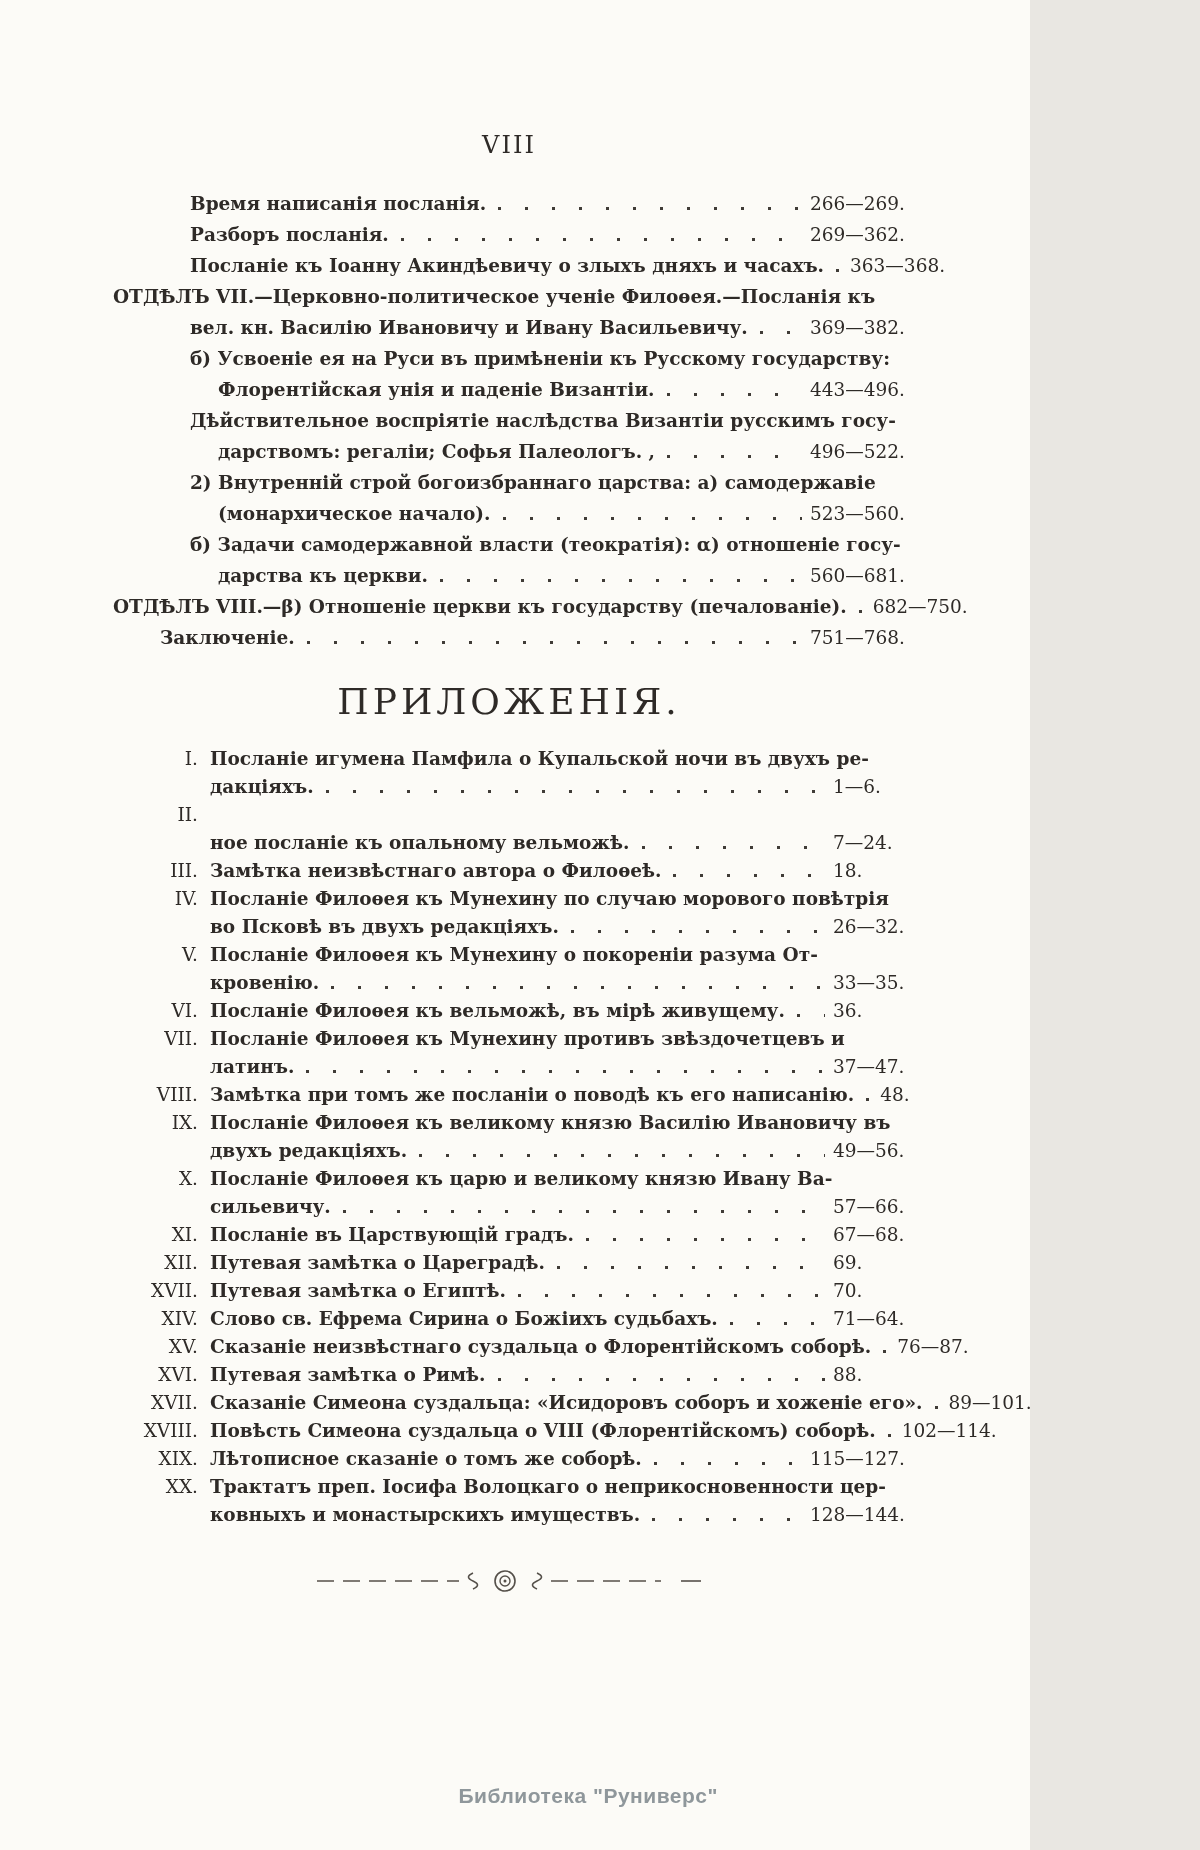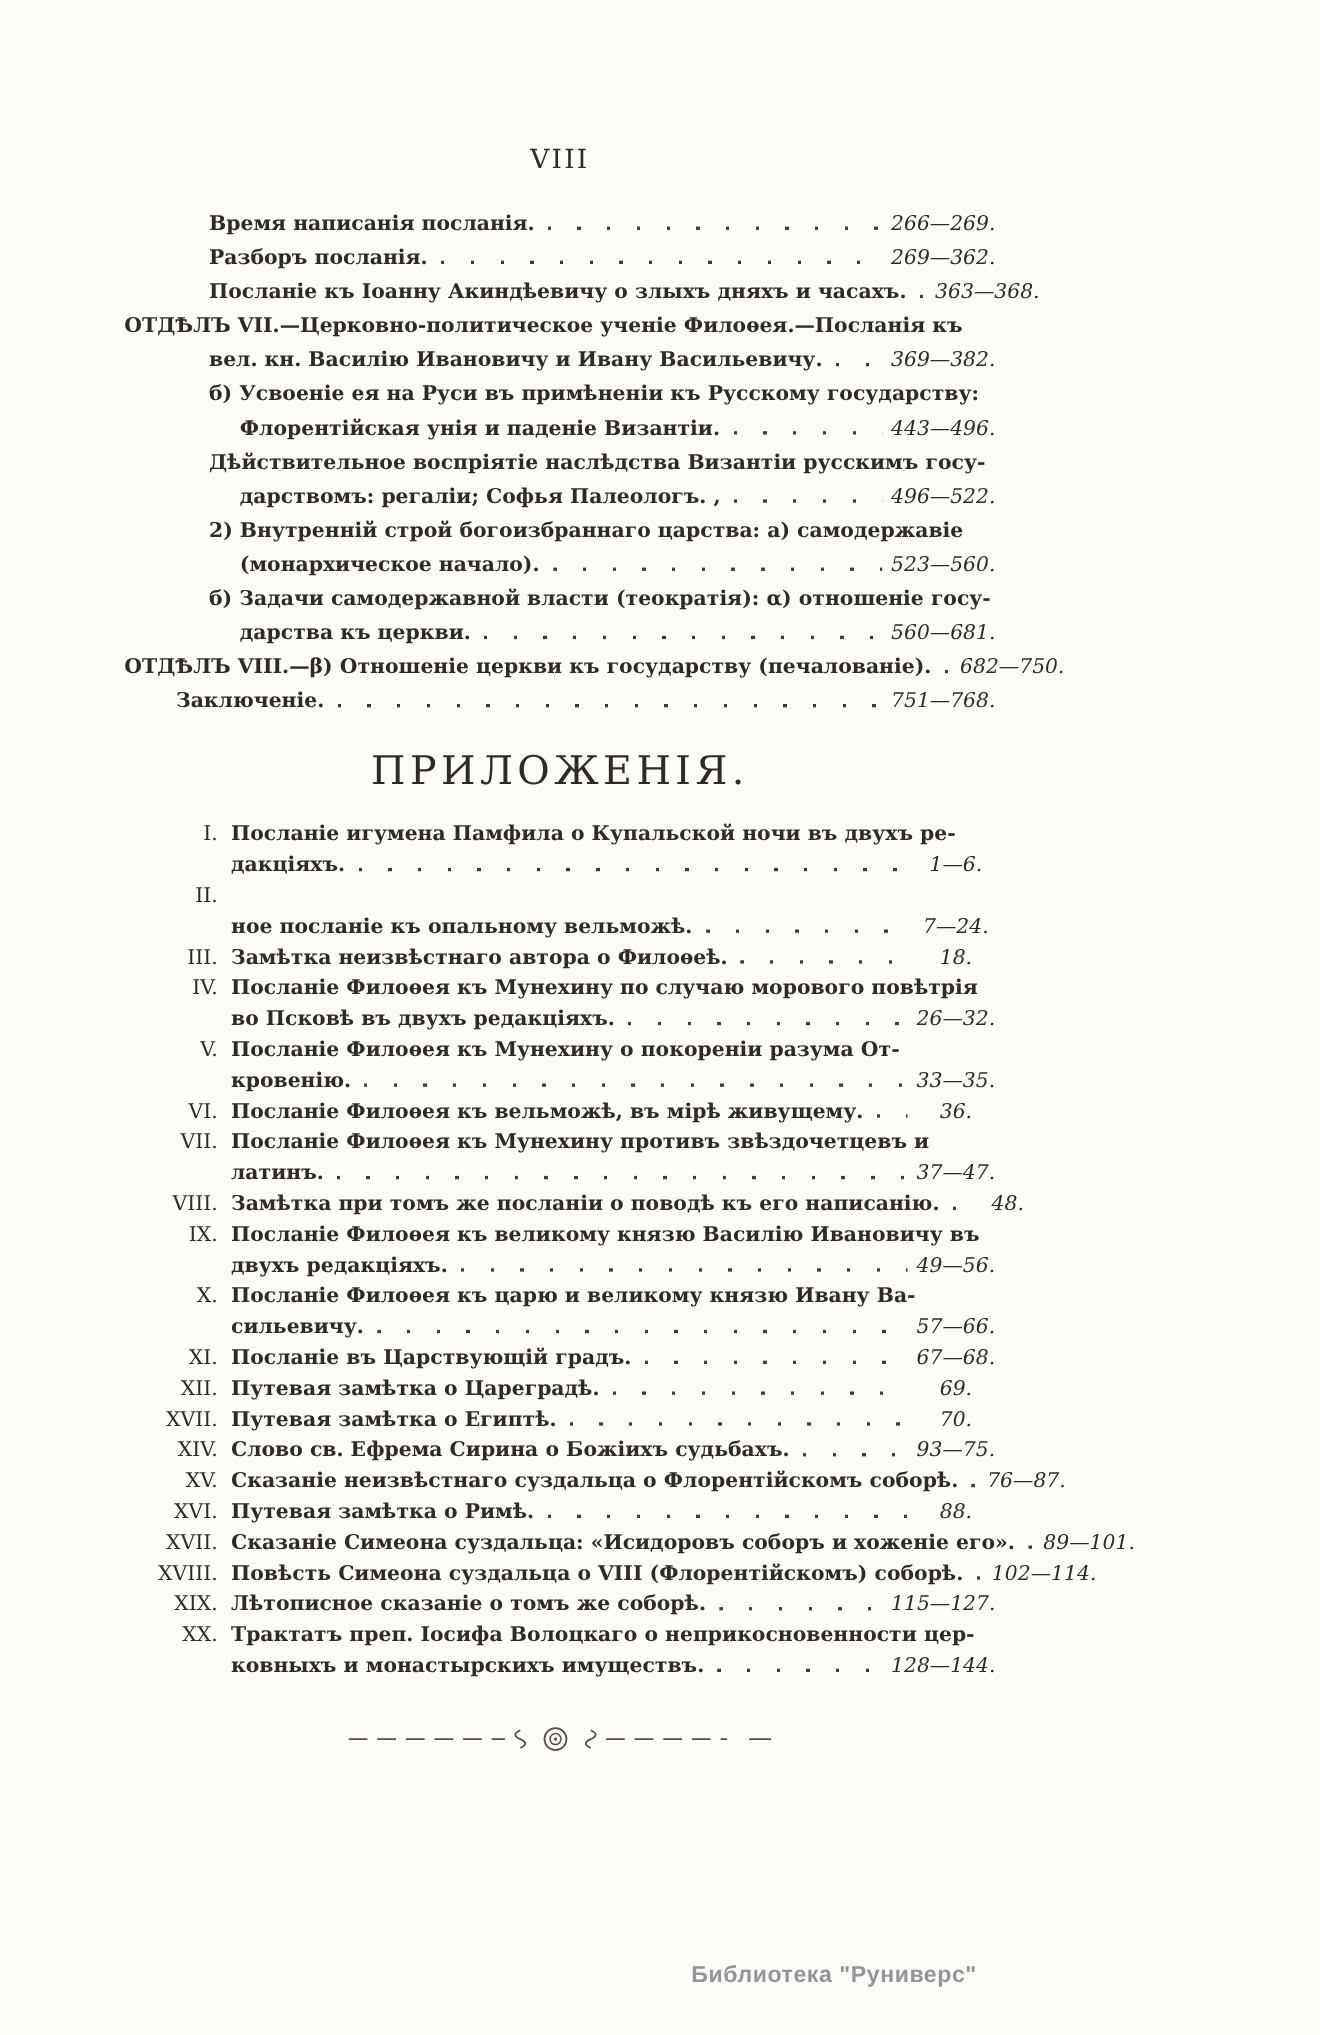--- a/index.html
+++ b/index.html
@@ -4,21 +4,21 @@
 <style>
   * { box-sizing: border-box; margin: 0; padding: 0; }
   html, body { margin: 0; }
   body {
     width: 1200px; height: 1850px;
     background: #e9e7e2;
     font-family: "DejaVu Serif", "Liberation Serif", serif;
   }
   .page {
     position: relative;
-    width: 1200px; height: 1850px;
+    width: 1030px; height: 1850px;
     background: #fcfbf7;
     color: #2e2a27;
     overflow: hidden;
   }
   .content { width: 792px; margin-left: 113px; }
 
   .page-number {
     padding-top: 130px;
     text-align: center;
     font-size: 24px;
@@ -57,21 +57,21 @@
     flex: 1 1 auto;
     min-width: 6px;
     height: 6px;
     margin-left: 12px;
     margin-right: 8px;
     background-image: repeating-linear-gradient(to right, #403c37 0 3px, transparent 3px 27px);
     background-size: 100% 3px;
     background-repeat: no-repeat;
     background-position: 0 bottom;
   }
-  .pg { flex: none; min-width: 72px; text-align: center; white-space: pre; font-style: italic; }
+  .pg { flex: none; min-width: 72px; text-align: left; white-space: pre; }
 
   .appendix-title {
     margin-top: 30px;
     text-align: center;
     font-size: 36px;
     line-height: 38px;
     letter-spacing: 4px;
     font-weight: normal;
   }
 
@@ -310,21 +310,21 @@
             <span class="txt">Путевая замѣтка о Египтѣ.</span>
             <span class="dots"></span>
             <span class="pg">70.</span>
           </div>
         </div>
         <div class="entry">
           <div class="line ap-first">
             <span class="num">XIV.</span>
             <span class="txt">Слово св. Ефрема Сирина о Божіихъ судьбахъ.</span>
             <span class="dots"></span>
-            <span class="pg">93—75.</span>
+            <span class="pg">71—64.</span>
           </div>
         </div>
         <div class="entry">
           <div class="line ap-first">
             <span class="num">XV.</span>
             <span class="txt">Сказаніе неизвѣстнаго суздальца о Флорентійскомъ соборѣ.</span>
             <span class="dots"></span>
             <span class="pg">76—87.</span>
           </div>
         </div>

